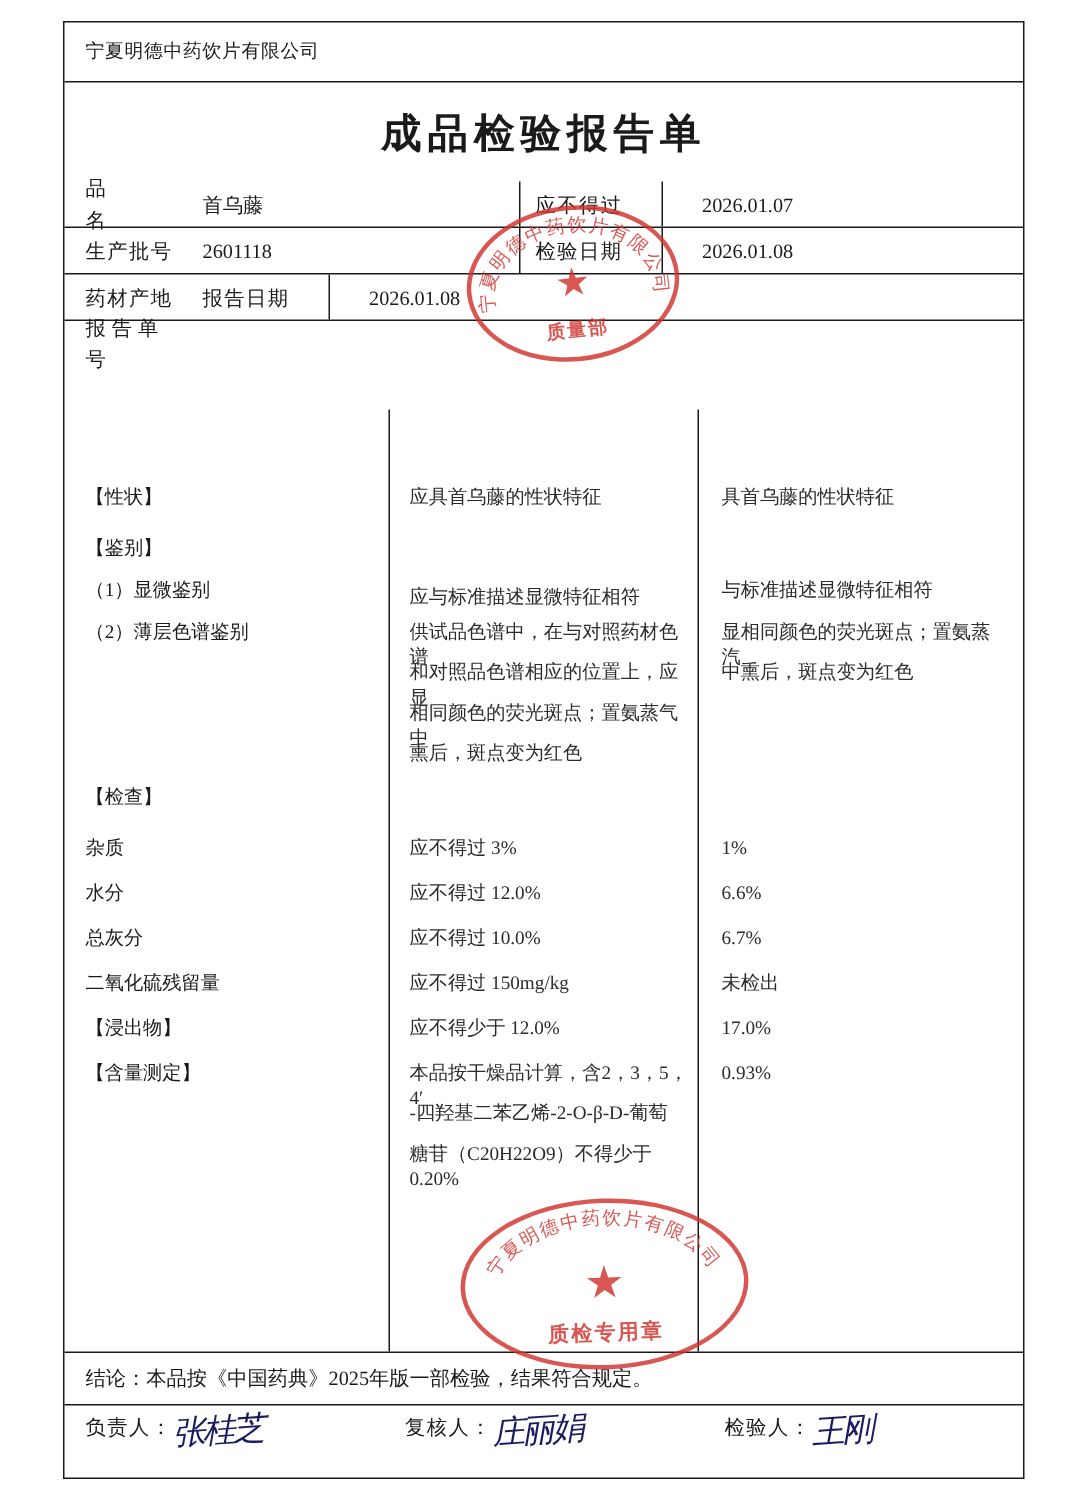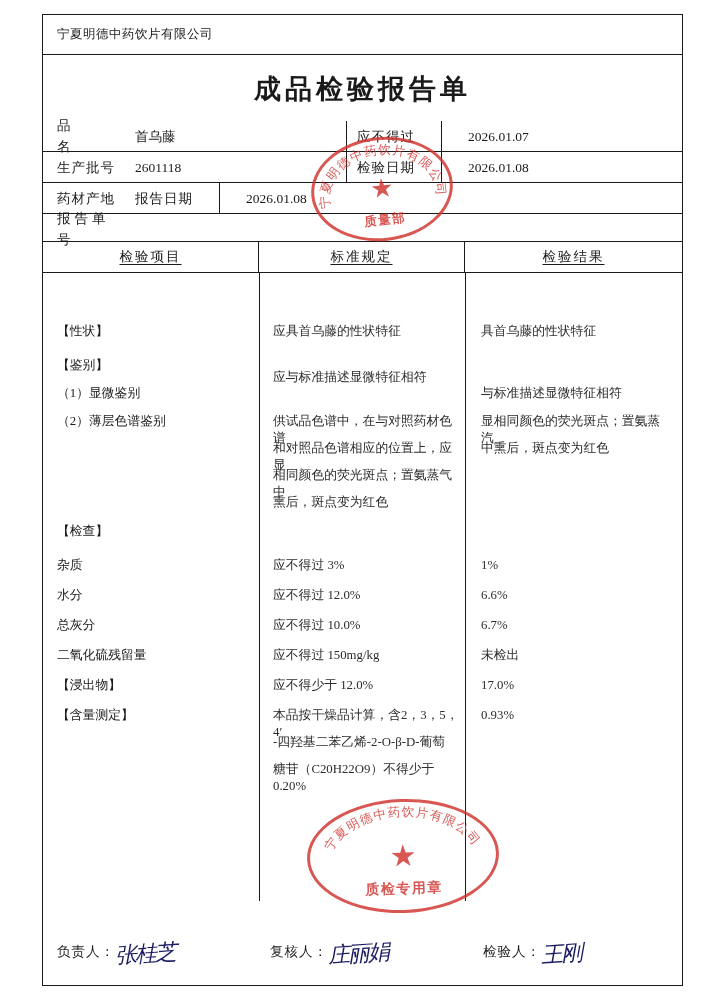--- a/index.html
+++ b/index.html
@@ -334,31 +334,20 @@
         <div class="icell lab tight">药材产地</div>
         <div class="icell lab2">报告日期</div>
         <div class="icell val2">2026.01.08</div>
       </div>
       <div class="irow rowno">
         <div class="icell labno tight">报告单号</div>
         <div class="icell spacer"></div>
       </div>
     </div>
 
-    <div class="thead">
-      <div class="th c1">
-          <u>检验项目</u>
-        </div>
-      <div class="th c2">
-          <u>标准规定</u>
-        </div>
-      <div class="th c3">
-          <u>检验结果</u>
-        </div>
-    </div>
 
     <div class="tbody">
       <div class="vline1"></div>
       <div class="vline2"></div>
 
       <div class="col-a">
         <div class="ln" style="top:50px">【性状】</div>
         <div class="ln" style="top:84px">【鉴别】</div>
         <div class="ln" style="top:112px">（1）显微鉴别</div>
         <div class="ln" style="top:140px">（2）薄层色谱鉴别</div>
@@ -366,21 +355,21 @@
         <div class="ln" style="top:284px">杂质</div>
         <div class="ln" style="top:314px">水分</div>
         <div class="ln" style="top:344px">总灰分</div>
         <div class="ln" style="top:374px">二氧化硫残留量</div>
         <div class="ln" style="top:404px">【浸出物】</div>
         <div class="ln" style="top:434px">【含量测定】</div>
       </div>
 
       <div class="col-b">
         <div class="ln" style="top:50px">应具首乌藤的性状特征</div>
-        <div class="ln" style="top:96px">应与标准描述显微特征相符</div>
+        <div class="ln" style="top:117px">应与标准描述显微特征相符</div>
         <div class="ln" style="top:140px">供试品色谱中，在与对照药材色谱</div>
         <div class="ln" style="top:167px">和对照品色谱相应的位置上，应显</div>
         <div class="ln" style="top:194px">相同颜色的荧光斑点；置氨蒸气中</div>
         <div class="ln" style="top:221px">熏后，斑点变为红色</div>
         <div class="ln" style="top:284px">应不得过 3%</div>
         <div class="ln" style="top:314px">应不得过 12.0%</div>
         <div class="ln" style="top:344px">应不得过 10.0%</div>
         <div class="ln" style="top:374px">应不得过 150mg/kg</div>
         <div class="ln" style="top:404px">应不得少于 12.0%</div>
         <div class="ln" style="top:434px">本品按干燥品计算，含2，3，5，4′</div>
@@ -395,20 +384,23 @@
         <div class="ln" style="top:167px">中熏后，斑点变为红色</div>
         <div class="ln" style="top:284px">1%</div>
         <div class="ln" style="top:314px">6.6%</div>
         <div class="ln" style="top:344px">6.7%</div>
         <div class="ln" style="top:374px">未检出</div>
         <div class="ln" style="top:404px">17.0%</div>
         <div class="ln" style="top:434px">0.93%</div>
       </div>
     </div>
 
+    <div class="concl">
+      <span>结论：本品按《中国药典》2025年版一部检验，结果符合规定。</span>
+    </div>
 
     <div class="signs">
       <div class="sig">
         <span>负责人：</span>
         <span class="sigtext">张桂芝</span>
       </div>
       <div class="sig">
         <span>复核人：</span>
         <span class="sigtext">庄丽娟</span>
       </div>

